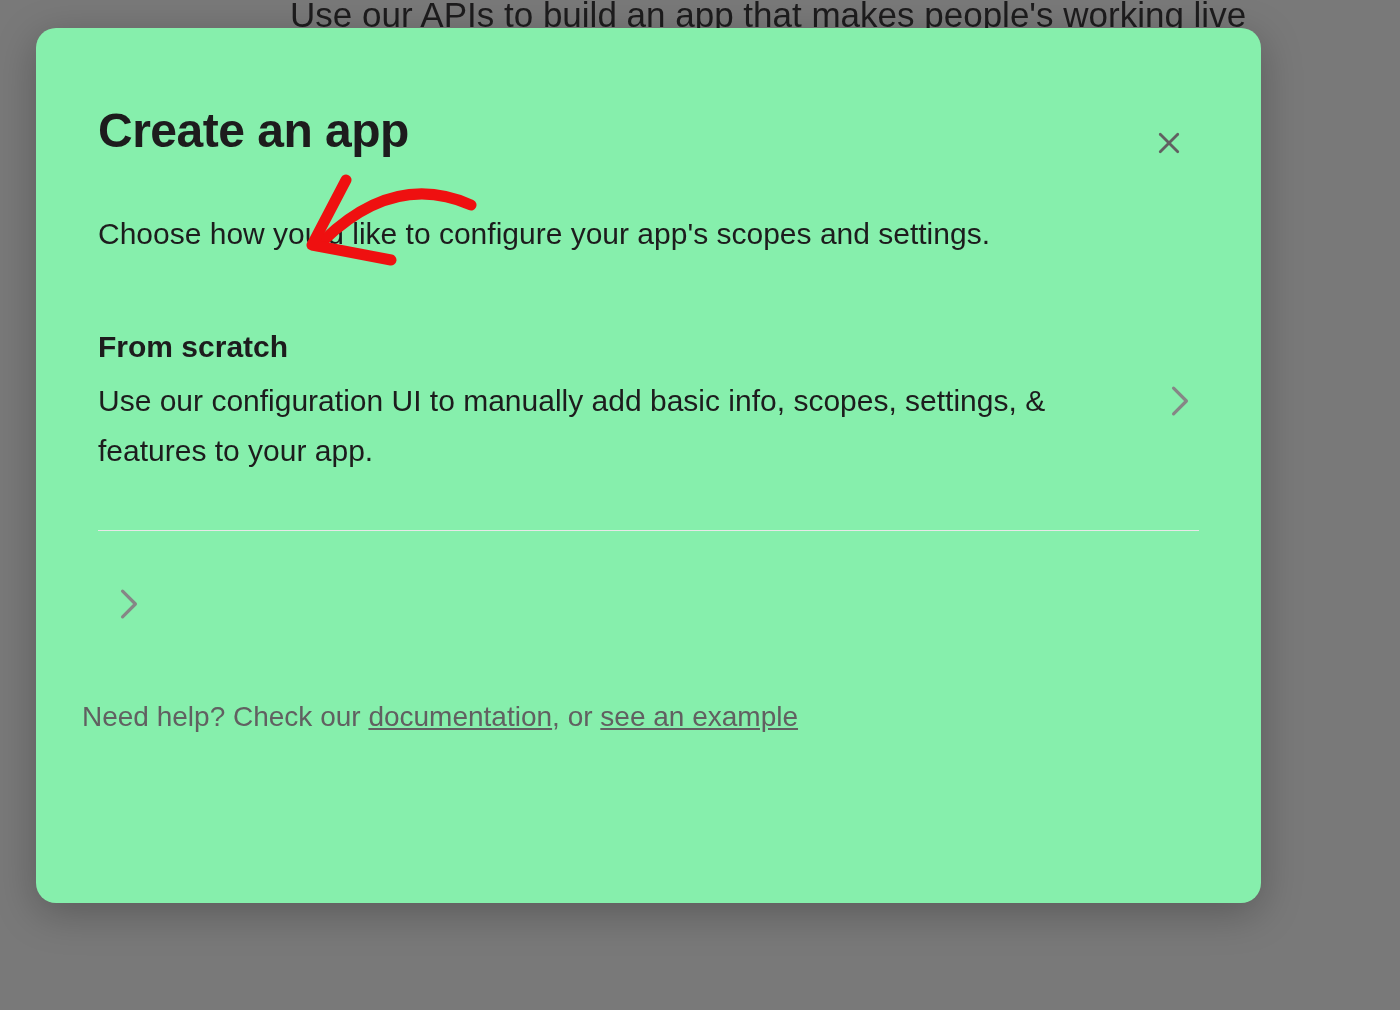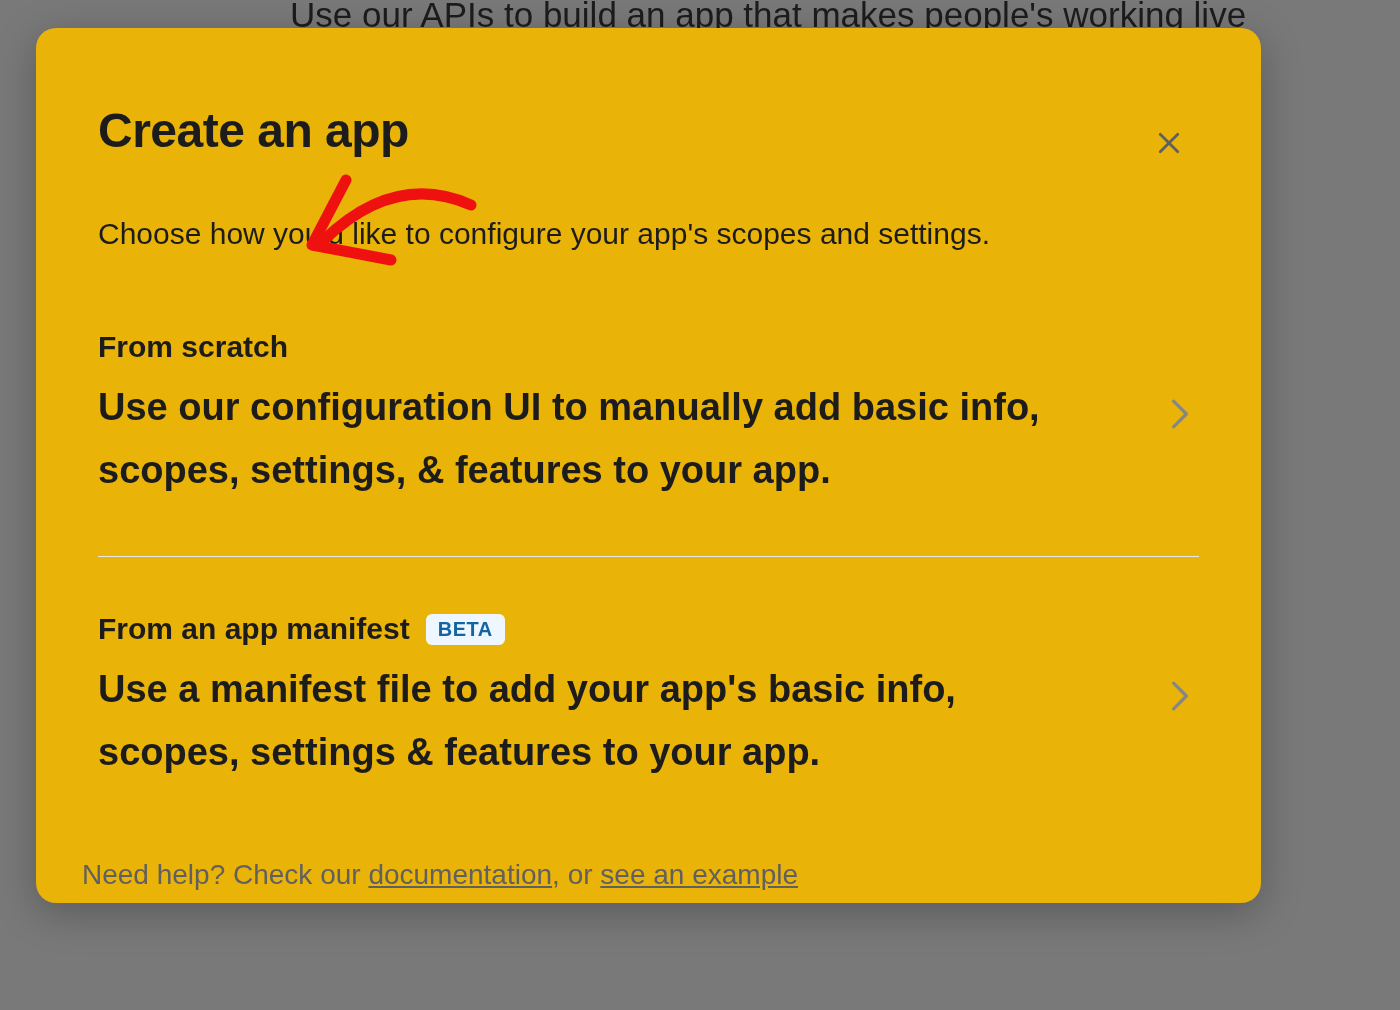--- a/index.html
+++ b/index.html
@@ -32,21 +32,21 @@
       color: #1d1c1d;
       white-space: nowrap;
     }
 
     .modal {
       position: absolute;
       top: 28px;
       left: 36px;
       width: 1225px;
       height: 875px;
-      background: #eab308;
+      background: #86efac;
       border-radius: 20px;
       box-shadow: 0 10px 40px rgba(0, 0, 0, 0.25);
       padding: 0;
     }
 
     .modal-header {
       display: flex;
       align-items: flex-start;
       justify-content: space-between;
       padding: 75px 62px 0 62px;
@@ -116,22 +116,22 @@
       background: #eef7ff;
       color: #1264a3;
       font-size: 20px;
       font-weight: 700;
       padding: 4px 12px;
       border-radius: 6px;
       letter-spacing: 0.5px;
     }
 
     .option-desc {
-      font-size: 38px;
-      font-weight: 700;
+      font-size: 30px;
+      font-weight: 400;
       color: #1d1c1d;
       line-height: 1.65;
     }
 
     .chevron {
       color: #868686;
       flex-shrink: 0;
       margin-left: 20px;
       margin-right: 8px;
     }
@@ -207,27 +207,20 @@
       <svg viewBox="0 0 220 130">
         <path d="M 195 40 C 150 20, 100 25, 48 75" stroke="#ef1010" stroke-width="11" fill="none" stroke-linecap="round"></path>
         <path d="M 70 15 L 36 80 L 115 95" stroke="#ef1010" stroke-width="11" fill="none" stroke-linecap="round" stroke-linejoin="round"></path>
       </svg>
     </div>
   </div>
 
   <div class="divider"></div>
 
   <div class="option">
-    <div class="option-content">
-      <div class="option-title-row">
-        <span class="option-title">From an app manifest</span>
-        <span class="beta-badge">BETA</span>
-      </div>
-      <p class="option-desc">Use a manifest file to add your app's basic info, scopes, settings &amp; features to your app.</p>
-    </div>
     <div class="chevron">
       <svg viewBox="0 0 16 28" fill="none" stroke="currentColor" stroke-width="2.5" stroke-linecap="round" stroke-linejoin="round">
         <polyline points="3,4 13,14 3,24"></polyline>
       </svg>
     </div>
   </div>
 
   <div class="help-row">
     <span>Need help? Check our </span><span class="help-link">documentation</span><span>, or </span><span class="help-link">see an example</span>
   </div>

